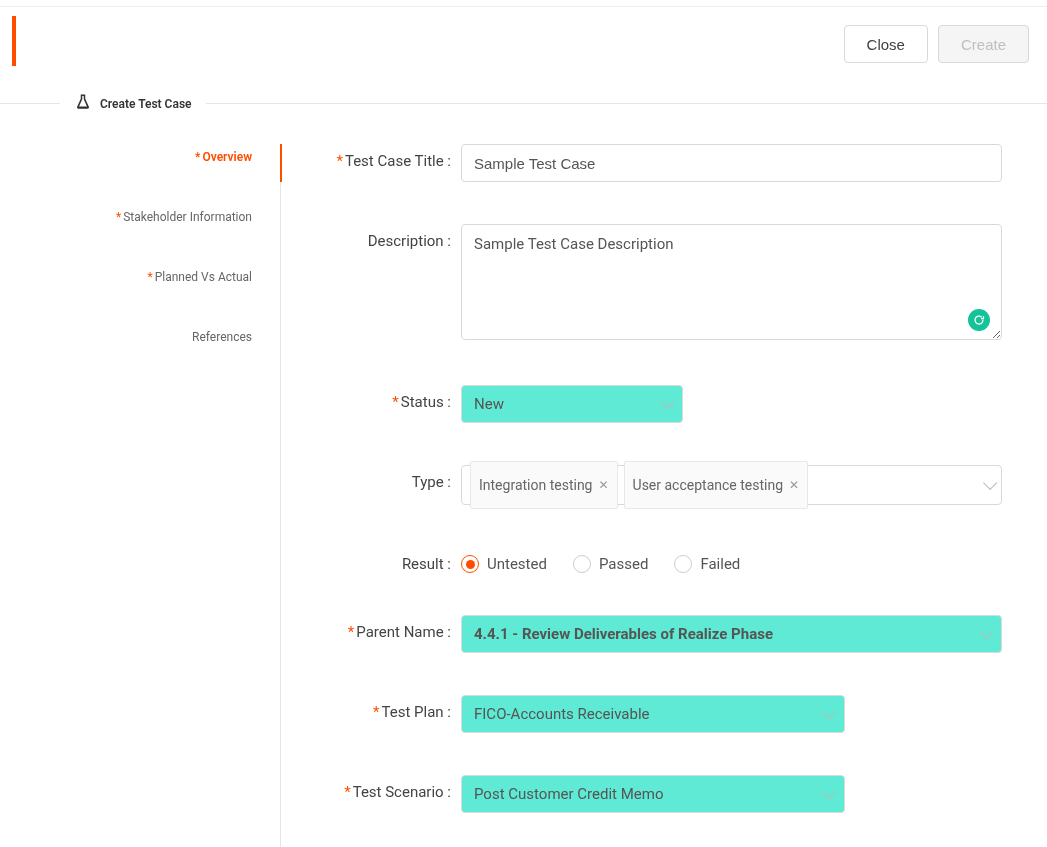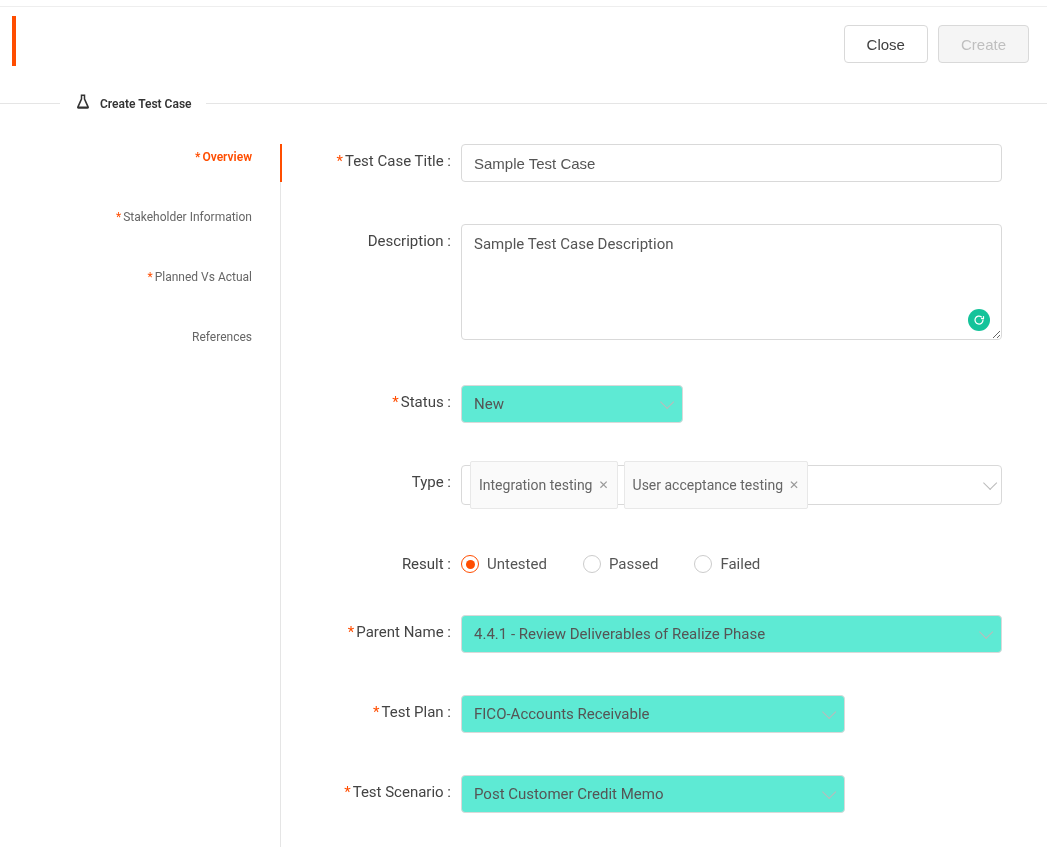--- a/index.html
+++ b/index.html
@@ -177,21 +177,21 @@
     height: 38px;
     border: 1px solid #d9d9d9;
     border-radius: 4px;
     padding: 0 12px;
     font-size: 15px;
     color: #555;
     cursor: pointer;
     background: #5eead4;
   }
   .select.w-220 { width: 222px; }
-  .select.w-full { width: 100%; }
+  .select.w-full { width: 100%; font-weight: bold; }
   .select.w-340 { width: 384px; }
   .chev-down {
     width: 10px;
     height: 10px;
     border-right: 1.3px solid #bbb;
     border-bottom: 1.3px solid #bbb;
     transform: rotate(45deg) translateY(-3px);
   }
   .multi-select {
     display: flex;
@@ -216,21 +216,21 @@
     gap: 6px;
   }
   .tag-close {
     color: #999;
     font-size: 12px;
     cursor: pointer;
   }
   .multi-select-spacer { flex: 1; }
   .radio-group {
     display: flex;
-    gap: 36px;
+    gap: 26px;
     align-items: center;
     padding-top: 8px;
     text-align: right;
   }
   .radio-item {
     display: flex;
     align-items: center;
     gap: 8px;
     cursor: pointer;
     font-size: 15px;

